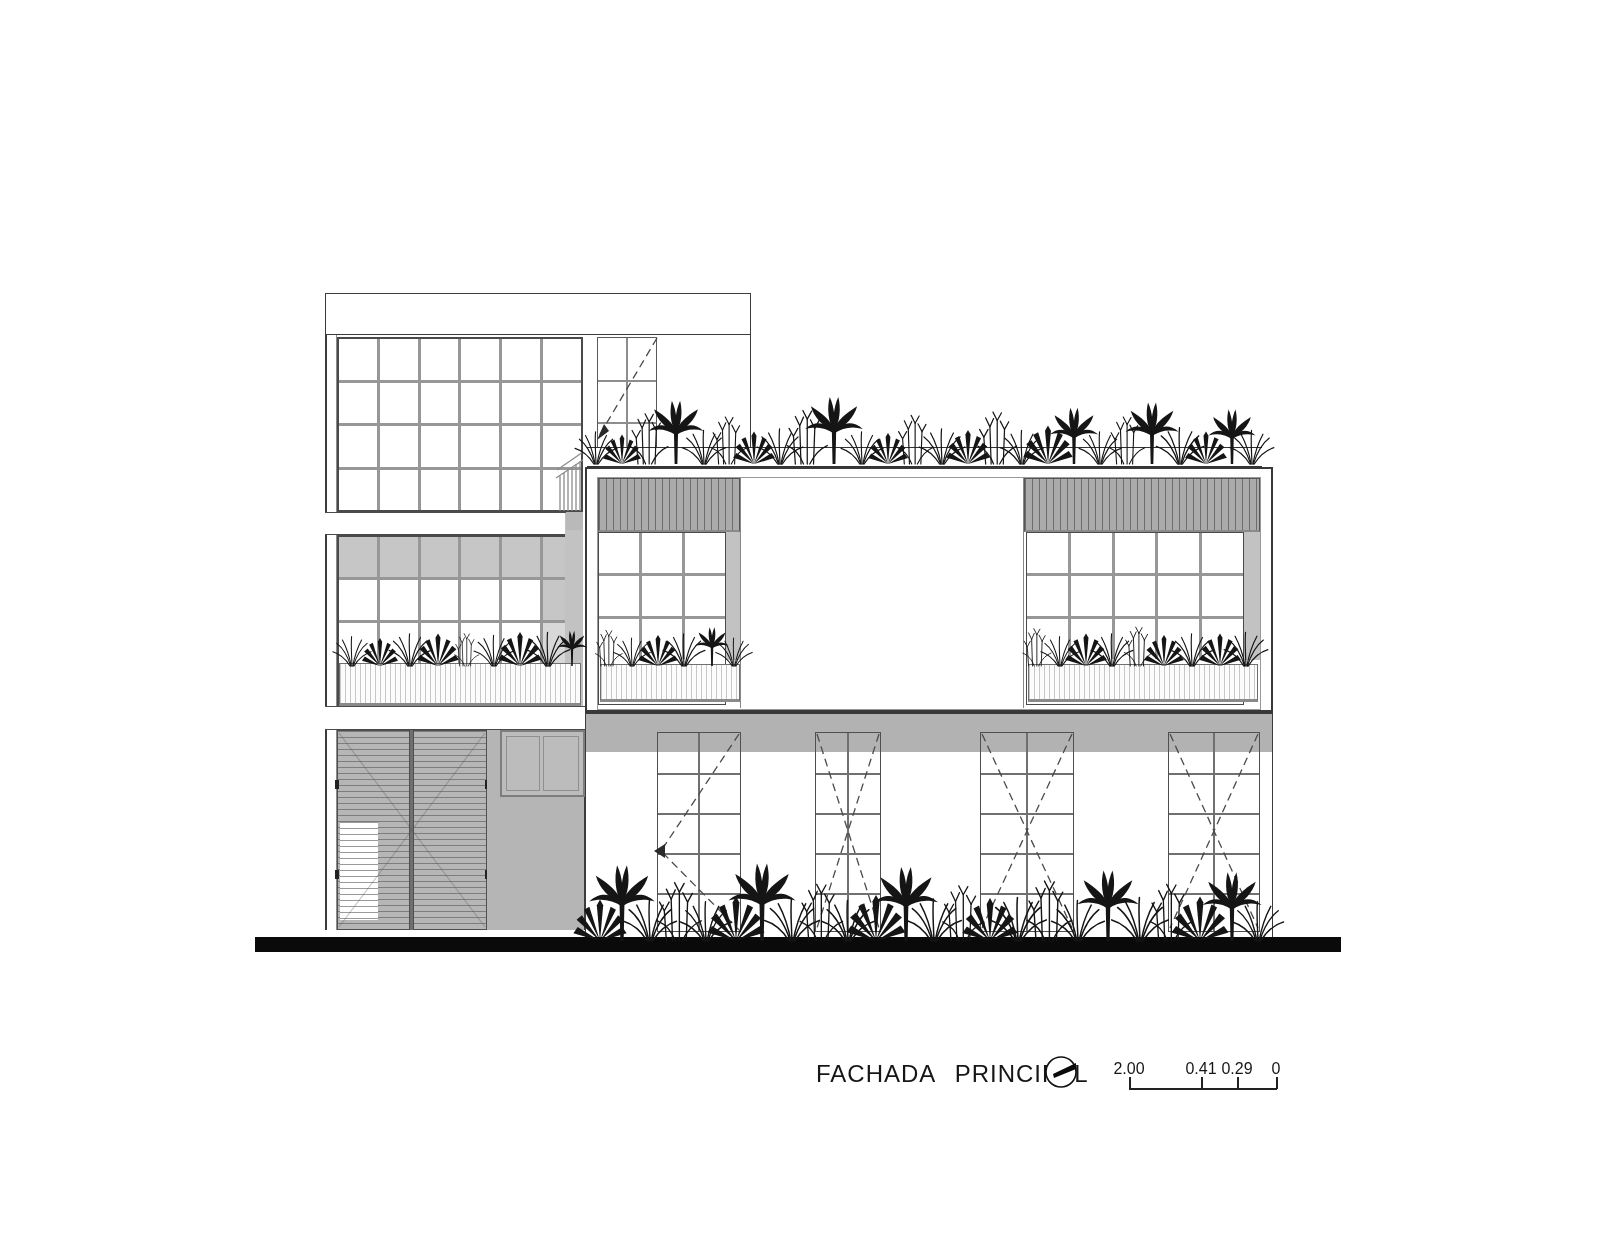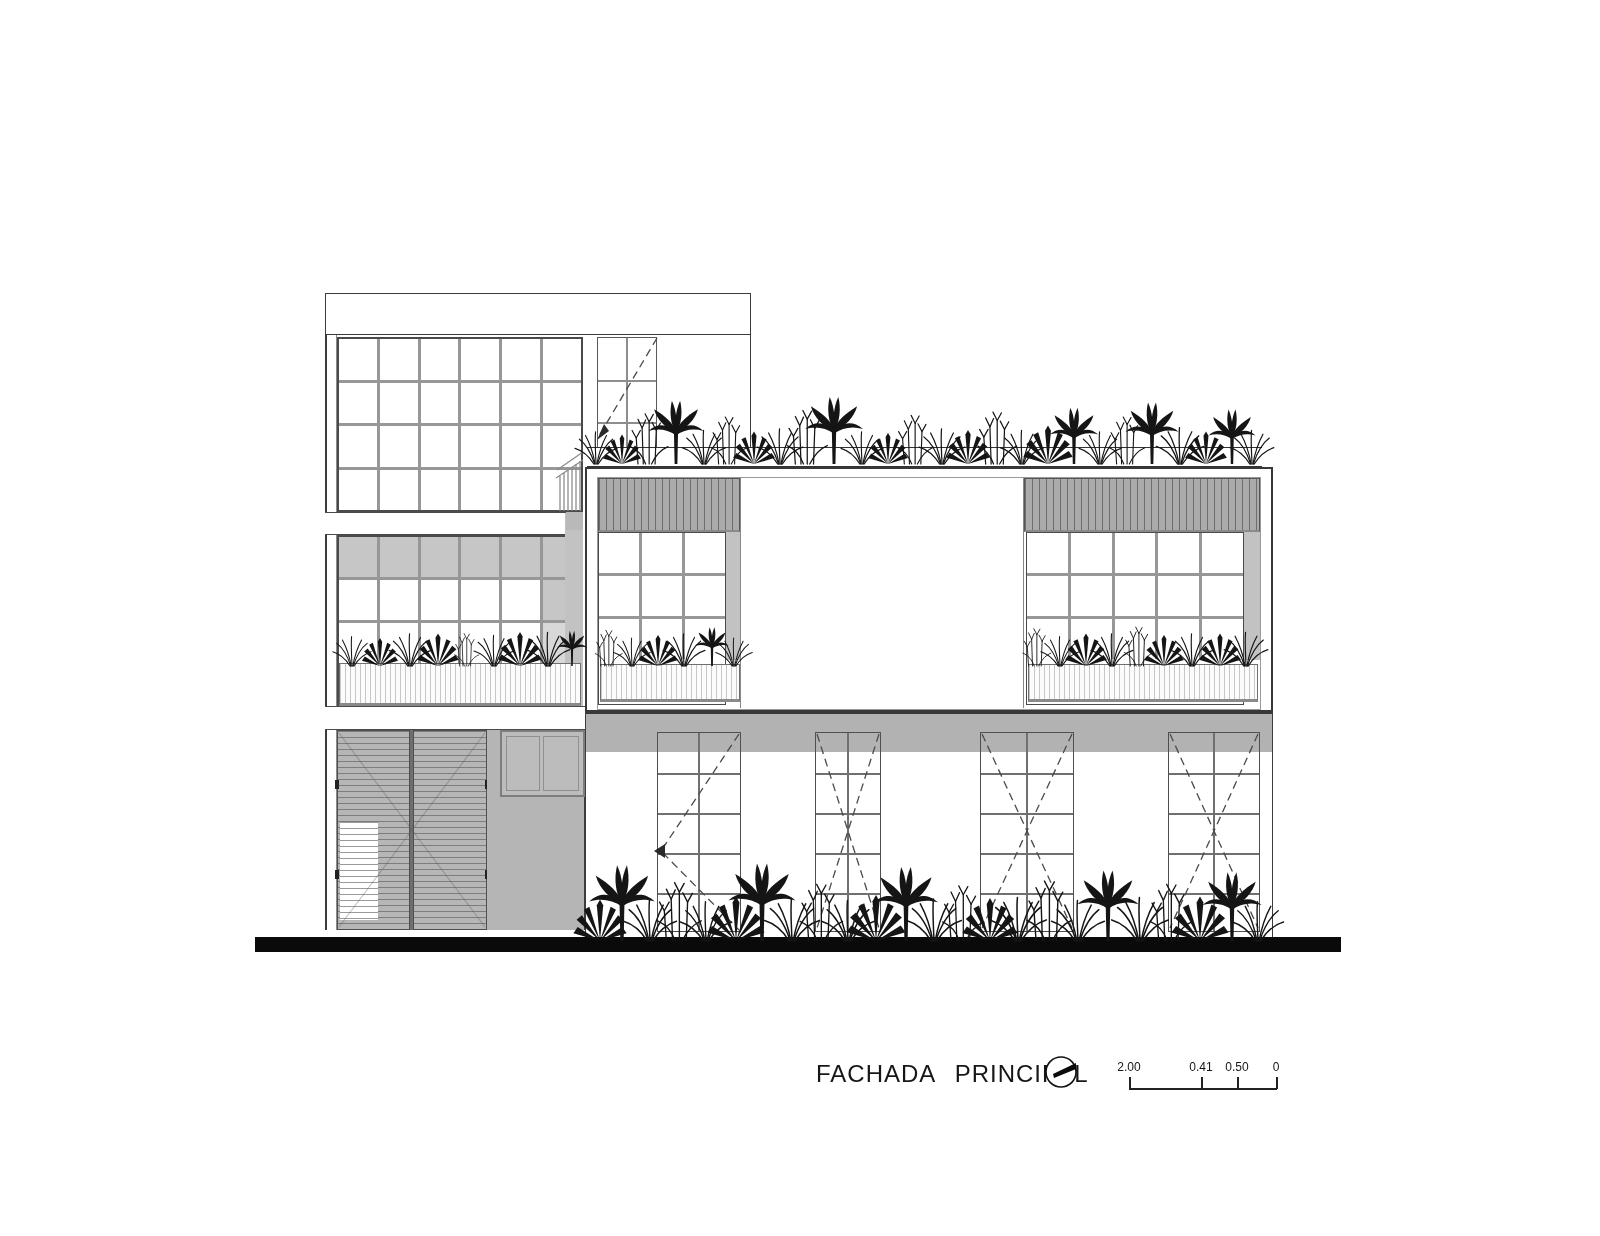--- a/index.html
+++ b/index.html
@@ -28,21 +28,21 @@
       background-image:repeating-linear-gradient(180deg,#9a9a9a 0 1px,transparent 1px 6px);}
   .grayWall{background:#b5b5b5;}
   .grayStrip{background:#c2c2c2;}
   .slabBand{background:#b2b2b2;border-top:2px solid #383838;}
   .gdoor{border:1.5px solid #4f4f4f;background:transparent;}
   .gdoor .mullV{position:absolute;top:0;bottom:0;left:50%;width:2px;margin-left:-1px;background:#707070;}
   .gdoor .mullH{position:absolute;left:0;right:0;height:2px;background:#707070;}
   .groundBar{background:#0a0a0a;}
   
   .titleText{font-size:24px;letter-spacing:1px;word-spacing:12px;color:#161616;white-space:pre;}
-  .scaleLabel{position:absolute;transform:translateX(-50%);font-size:12px;color:#161616;}
+  .scaleLabel{position:absolute;transform:translateX(-50%);font-size:16px;color:#161616;}
   .scaleTick{position:absolute;width:1.6px;height:12px;background:#222;}
   .scaleLine{position:absolute;height:1.6px;background:#222;}
   svg{display:block;}
 </style>
 </head>
 <body>
 
 <div class="abs" style="left:0;top:0;width:1600px;height:1236px;">
 
   <div class="abs frame15" style="left:325px;top:293px;width:426px;height:42px;"></div>
@@ -365,21 +365,21 @@
   <span class="abs titleText" style="left:26px;top:10px;">FACHADA PRINCIPAL</span>
 
   <svg class="abs" style="left:254px;top:4px;" width="36" height="36" viewBox="0 0 36 36">
     <circle cx="17" cy="18" r="15" fill="#fff" stroke="#111" stroke-width="1.6"></circle>
     <polygon points="9,20 32,9 32,15 10,24" fill="#0a0a0a"></polygon>
   </svg>
 
   <div class="abs" style="left:310px;top:6px;width:200px;height:40px;">
     <span class="scaleLabel" style="left:29px;top:4px;">2.00</span>
     <span class="scaleLabel" style="left:101px;top:4px;">0.41</span>
-    <span class="scaleLabel" style="left:137px;top:4px;">0.50</span>
+    <span class="scaleLabel" style="left:137px;top:4px;">0.29</span>
     <span class="scaleLabel" style="left:176px;top:4px;">0</span>
     <div class="scaleTick" style="left:29px;top:21px;"></div>
     <div class="scaleTick" style="left:101px;top:21px;"></div>
     <div class="scaleTick" style="left:137px;top:21px;"></div>
     <div class="scaleTick" style="left:176px;top:21px;"></div>
     <div class="scaleLine" style="left:29px;top:32px;width:148px;"></div>
   </div>
 </div>
 
 </body></html>

